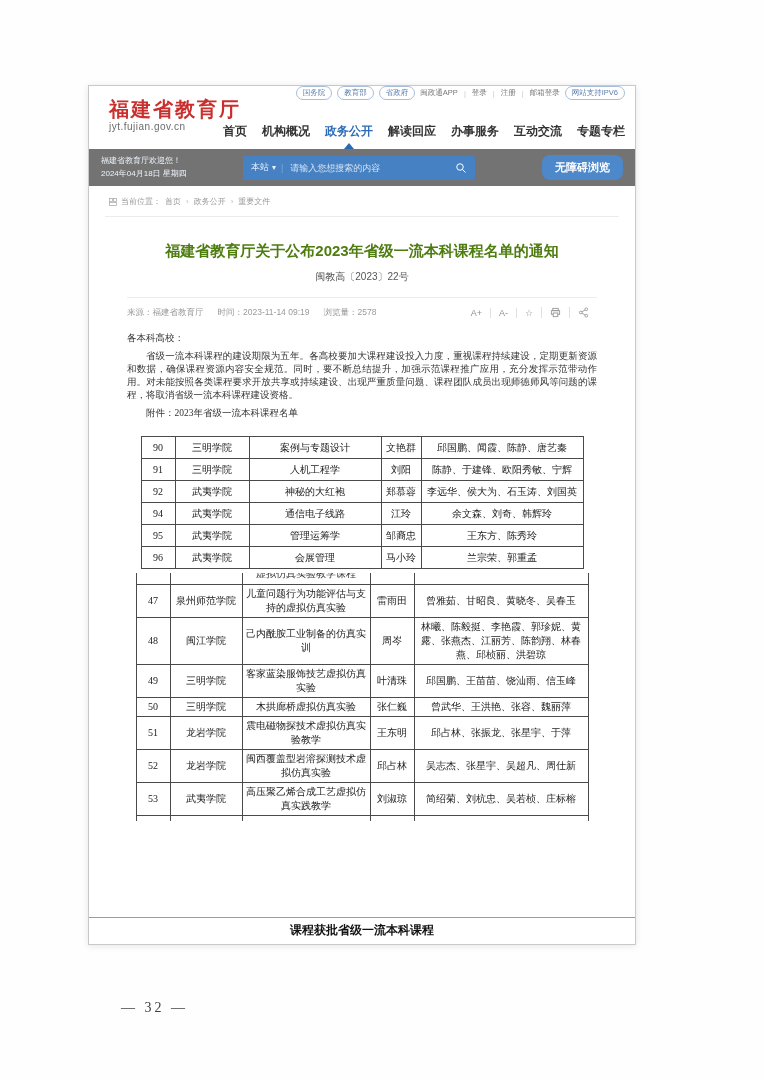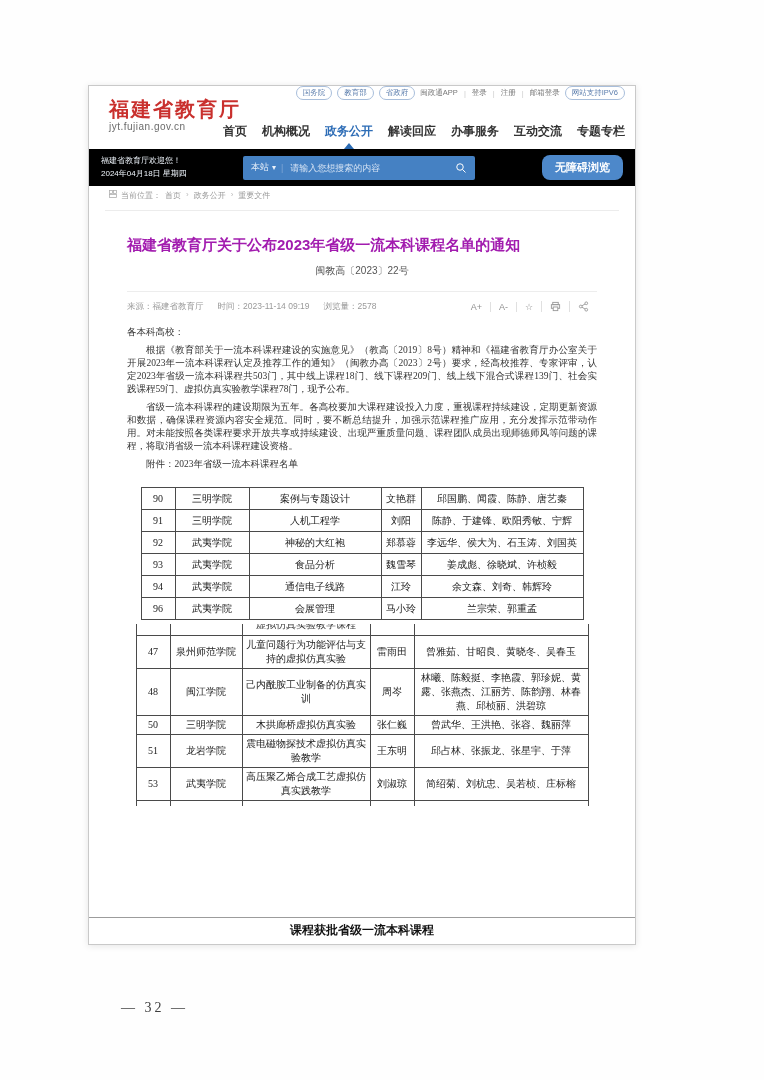--- a/index.html
+++ b/index.html
@@ -23,38 +23,38 @@
   .pill{border:1px solid #a8bedb;border-radius:8px;padding:1px 6px;color:#5c7ead;background:#fff;}
   .tl-sep{color:#ccc;margin:0 1px;}
   .nav{position:absolute;right:10px;bottom:9px;display:flex;gap:15px;font-size:12px;font-weight:bold;color:#333;white-space:nowrap;}
   .nav-item{position:relative;cursor:pointer;}
   .nav-item.active{color:#2e6db6;}
   .nav-item.active::after{
     content:"";position:absolute;left:50%;margin-left:-5px;top:100%;margin-top:3px;
     border-left:5px solid transparent;border-right:5px solid transparent;border-bottom:6px solid #2a6ab2;
   }
   
-  .banner{height:37px;background:#000000;display:flex;align-items:center;padding:15px 12px;box-sizing:border-box;}
+  .banner{height:37px;background:#737373;display:flex;align-items:center;padding:15px 12px;box-sizing:border-box;}
   .welcome{color:#eef4fb;font-size:8px;line-height:1.6;width:118px;}
   .searchbox{
     width:232px;height:24px;background:#4581c3;border-radius:2px;display:flex;align-items:center;
     color:#e8f0fa;font-size:9px;padding:0 8px;box-sizing:border-box;gap:5px;margin-left:24px;
   }
   .search-scope{display:flex;align-items:center;gap:3px;}
   .scope-caret{font-size:8px;}
   .search-pipe{color:#7fa6d4;}
   .search-input{flex:1;background:transparent;border:none;outline:none;color:#e8f0fa;font-size:9px;min-width:0;}
   .search-input::placeholder{color:rgba(232,240,250,.88);}
   .a11y-btn{margin-left:auto;background:#4d88ca;color:#fff;font-size:11px;font-weight:bold;padding:5px 13px;border-radius:8px;cursor:pointer;white-space:nowrap;}
   
-  .crumbs{margin:0 16px;padding:4px 4px 9px;display:flex;gap:4px;font-size:8px;color:#9a9a9a;border-bottom:1px solid #ececec;}
+  .crumbs{margin:0 16px;padding:10px 4px 9px;display:flex;align-items:center;gap:4px;font-size:8px;color:#9a9a9a;border-bottom:1px solid #ececec;}
   .crumb-sep{color:#bbb;margin:0 1px;}
   
   .article{padding:0 38px;}
-  .a-title{text-align:left;font-size:15px;font-weight:bold;color:#a21caf;margin-top:23px;line-height:1.4;}
+  .a-title{text-align:center;font-size:15px;font-weight:bold;color:#4d7c0f;margin-top:23px;line-height:1.4;}
   .a-docnum{text-align:center;font-size:10px;color:#555;margin-top:9px;padding-bottom:13px;border-bottom:1px solid #ededed;}
   .a-meta{display:flex;align-items:flex-start;font-size:8.5px;color:#9a9a9a;margin-top:9px;}
   .a-meta .m{margin-right:14px;}
   .a-tools{margin-left:auto;display:flex;align-items:center;color:#8f8f8f;font-size:9px;}
   .tool{padding:0 8px;cursor:pointer;display:flex;align-items:center;}
   .tool + .tool{border-left:1px solid #e0e0e0;}
   .body-text{margin-top:13px;font-family:"Liberation Serif","DejaVu Serif",serif;font-size:9.5px;color:#333;text-align:justify;}
   .body-text p{margin:5px 0;line-height:13px;}
   .body-text p.indent{text-indent:2em;}
   
@@ -171,21 +171,20 @@
             <circle cx="18" cy="19" r="3" fill="none" stroke="#999" stroke-width="2"></circle>
             <line x1="8.5" y1="10.5" x2="15.5" y2="6.5" stroke="#999" stroke-width="2"></line>
             <line x1="8.5" y1="13.5" x2="15.5" y2="17.5" stroke="#999" stroke-width="2"></line>
           </svg>
         </span>
       </span>
     </div>
 
     <div class="body-text">
       <p>各本科高校：</p>
-      <p class="indent">根据《教育部关于一流本科课程建设的实施意见》（教高〔2019〕8号）精神和《福建省教育厅办公室关于开展2023年一流本科课程认定及推荐工作的通知》（闽教办高〔2023〕2号）要求，经高校推荐、专家评审，认定2023年省级一流本科课程共503门，其中线上课程18门、线下课程209门、线上线下混合式课程139门、社会实践课程59门、虚拟仿真实验教学课程78门，现予公布。</p>
       <p class="indent">省级一流本科课程的建设期限为五年。各高校要加大课程建设投入力度，重视课程持续建设，定期更新资源和数据，确保课程资源内容安全规范。同时，要不断总结提升，加强示范课程推广应用，充分发挥示范带动作用。对未能按照各类课程要求开放共享或持续建设、出现严重质量问题、课程团队成员出现师德师风等问题的课程，将取消省级一流本科课程建设资格。</p>
       <p class="indent">附件：2023年省级一流本科课程名单</p>
     </div>
 
     <table class="doc-table t1">
       <colgroup>
           <col style="width:34px">
           <col style="width:74px">
           <col style="width:132px">
           <col style="width:40px">
@@ -207,32 +206,32 @@
           <td>陈静、于建锋、欧阳秀敏、宁辉</td>
         </tr>
         <tr>
           <td>92</td>
           <td>武夷学院</td>
           <td>神秘的大红袍</td>
           <td>郑慕蓉</td>
           <td>李远华、侯大为、石玉涛、刘国英</td>
         </tr>
         <tr>
-          <td>93</td>
-          <td>武夷学院</td>
-          <td>食品分析</td>
-          <td>魏雪琴</td>
-          <td>姜成彪、徐晓斌、许桢毅</td>
-        </tr>
-        <tr>
           <td>94</td>
           <td>武夷学院</td>
           <td>通信电子线路</td>
           <td>江玲</td>
           <td>余文森、刘奇、韩辉玲</td>
+        </tr>
+        <tr>
+          <td>95</td>
+          <td>武夷学院</td>
+          <td>管理运筹学</td>
+          <td>邹裔忠</td>
+          <td>王东方、陈秀玲</td>
         </tr>
         <tr>
           <td>96</td>
           <td>武夷学院</td>
           <td>会展管理</td>
           <td>马小玲</td>
           <td>兰宗荣、郭重孟</td>
         </tr>
       </tbody>
     </table>
@@ -265,34 +264,48 @@
           <td>曾雅茹、甘昭良、黄晓冬、吴春玉</td>
         </tr>
         <tr>
           <td>48</td>
           <td>闽江学院</td>
           <td>己内酰胺工业制备的仿真实训</td>
           <td>周岑</td>
           <td>林曦、陈毅挺、李艳霞、郭珍妮、黄露、张燕杰、江丽芳、陈韵翔、林春燕、邱桢丽、洪碧琼</td>
         </tr>
         <tr>
+          <td>49</td>
+          <td>三明学院</td>
+          <td>客家蓝染服饰技艺虚拟仿真实验</td>
+          <td>叶清珠</td>
+          <td>邱国鹏、王苗苗、饶汕雨、信玉峰</td>
+        </tr>
+        <tr>
           <td>50</td>
           <td>三明学院</td>
           <td>木拱廊桥虚拟仿真实验</td>
           <td>张仁巍</td>
           <td>曾武华、王洪艳、张容、魏丽萍</td>
         </tr>
         <tr>
           <td>51</td>
           <td>龙岩学院</td>
           <td>震电磁物探技术虚拟仿真实验教学</td>
           <td>王东明</td>
           <td>邱占林、张振龙、张星宇、于萍</td>
         </tr>
         <tr>
+          <td>52</td>
+          <td>龙岩学院</td>
+          <td>闽西覆盖型岩溶探测技术虚拟仿真实验</td>
+          <td>邱占林</td>
+          <td>吴志杰、张星宇、吴超凡、周仕新</td>
+        </tr>
+        <tr>
           <td>53</td>
           <td>武夷学院</td>
           <td>高压聚乙烯合成工艺虚拟仿真实践教学</td>
           <td>刘淑琼</td>
           <td>简绍菊、刘杭忠、吴若桢、庄标榕</td>
         </tr>
         <tr class="clip-bottom">
           <td></td>
           <td></td>
           <td></td>

